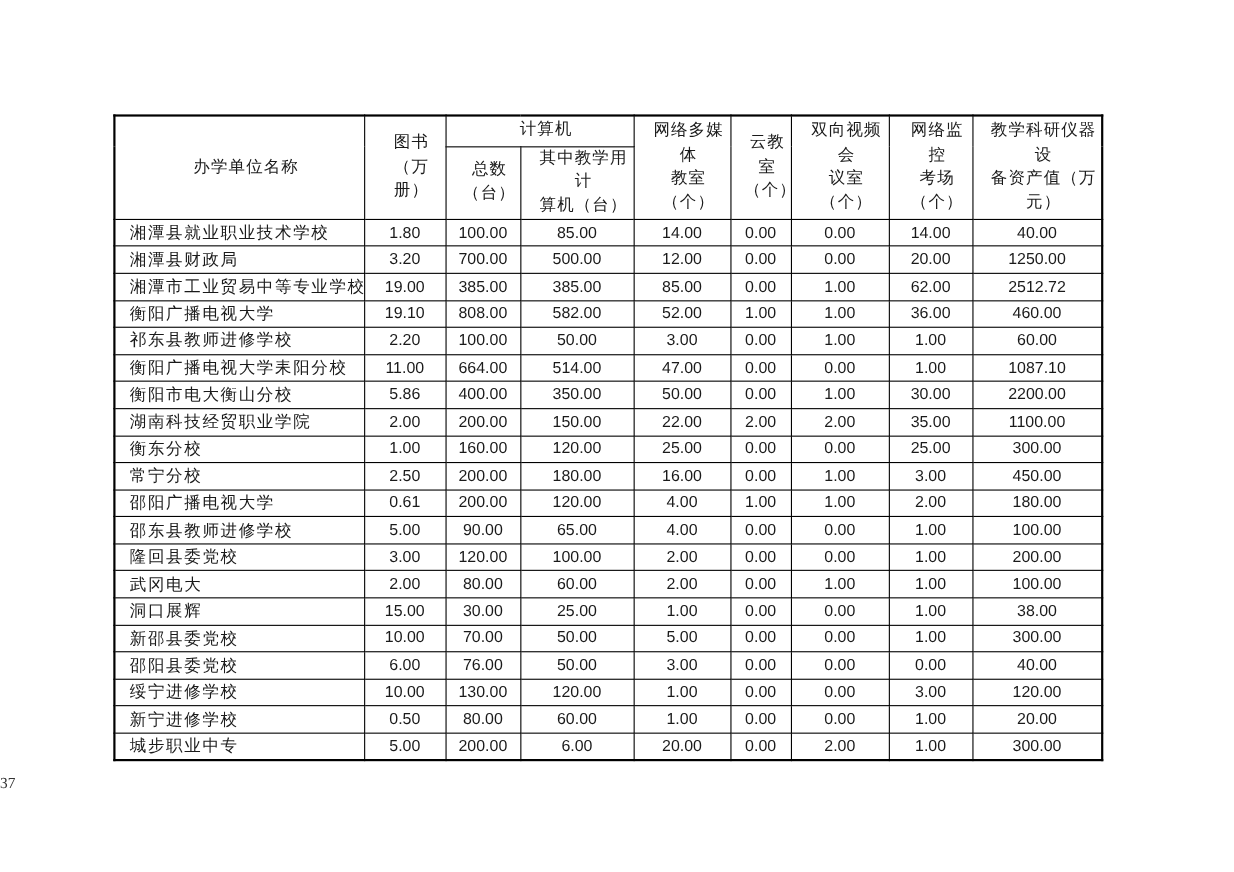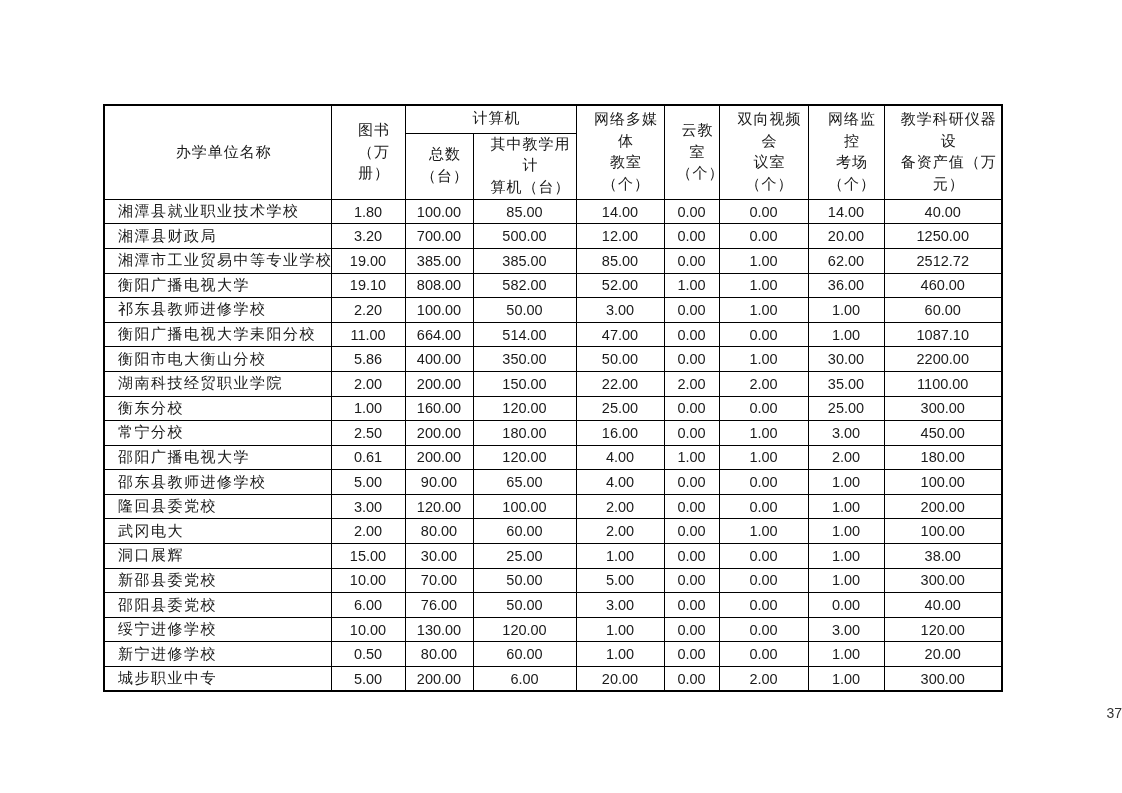--- a/index.html
+++ b/index.html
@@ -55,23 +55,23 @@
     text-align: center;
     font-family: "Liberation Sans", "DejaVu Sans", sans-serif;
     font-size: 14.5px;
     letter-spacing: 0;
   }
   .page-number {
     position: absolute;
     left: 0;
     right: 0;
     top: 705px;
-    text-align: right;
+    text-align: left;
     font-size: 14px;
-    font-family: Liberation Sans, sans-serif;
+    font-family: Liberation Serif, serif;
     color: #333;
   }
 </style>
 </head>
 <body>
 
 <div class="page">
 
   <table class="report">
     <colgroup>

